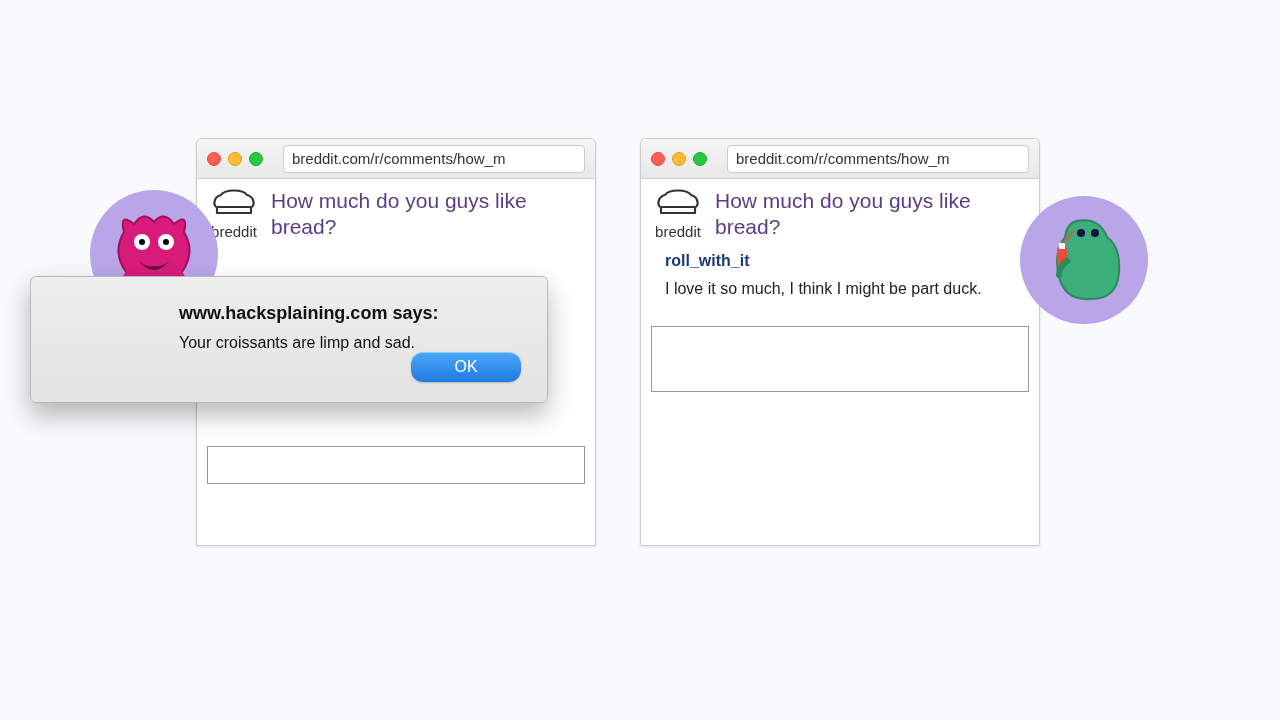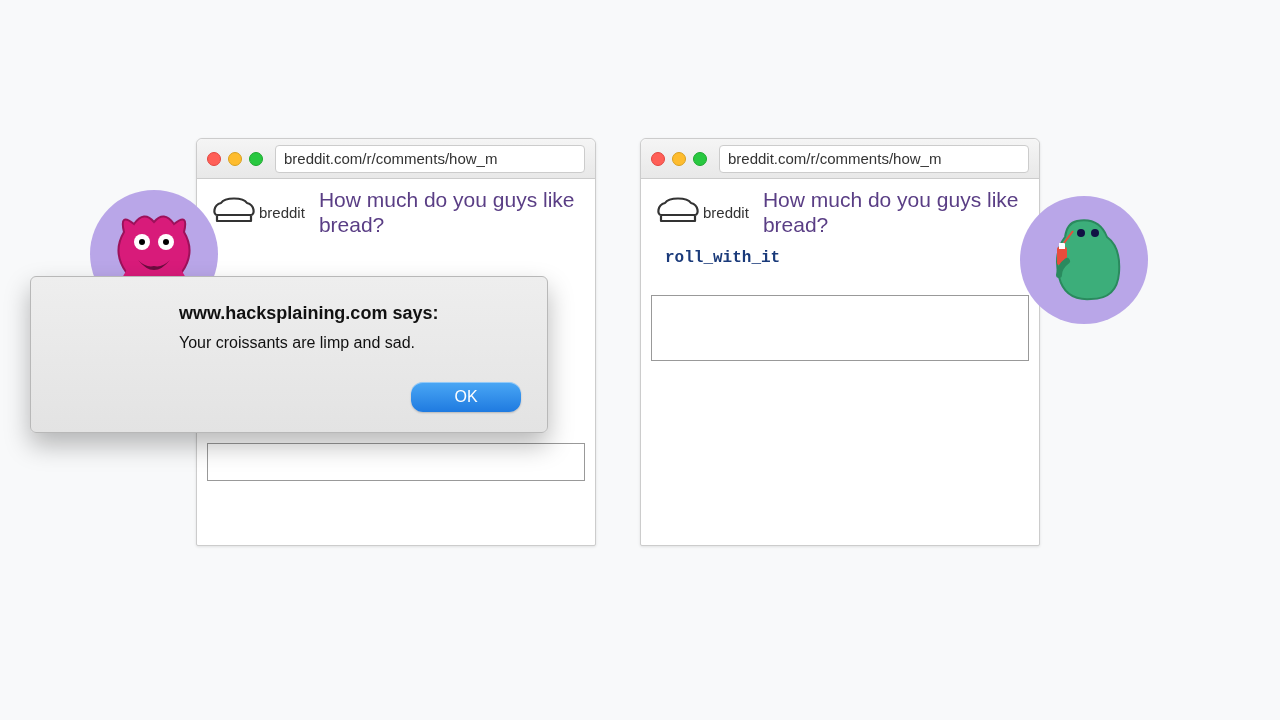--- a/index.html
+++ b/index.html
@@ -22,21 +22,21 @@
   .browser.left { left: 196px; top: 138px; height: 408px; }
   .browser.right { left: 640px; top: 138px; height: 408px; }
   .titlebar {
     height: 40px;
     background: linear-gradient(#f5f5f5,#e8e8e8);
     border-bottom: 1px solid #ccc;
     border-radius: 6px 6px 0 0;
     display: flex;
     align-items: center;
     padding: 0 10px;
-    gap: 12px;
+    gap: 20px;
   }
   .dots { display: flex; gap: 7px; }
   .dot { width: 14px; height: 14px; border-radius: 50%; }
   .dot.red { background: #ff5f57; border:1px solid #e24640;}
   .dot.yellow { background: #febc2e; border:1px solid #d8a020;}
   .dot.green { background: #28c840; border:1px solid #1da82f;}
   .urlbar {
     flex: 1;
     height: 28px;
     background: #fff;
@@ -52,37 +52,37 @@
   }
   .page-header {
     display: flex;
     align-items: center;
     padding: 8px 14px 6px 14px;
     gap: 14px;
     background:#fff;
   }
   .breadlogo {
     display:flex;
-    flex-direction:row;
+    flex-direction:column;
     align-items:center;
     gap:2px;
   }
   .breadlogo svg { width: 46px; height: 30px; }
   .breadlabel { font-size: 15px; color:#333; }
   .page-title {
     font-size: 21px;
     color: #5a3e85;
     line-height: 1.2;
   }
   .comments {
     padding: 6px 24px 10px 24px;
     font-size: 16px;
     color:#222;
   }
-  .comment { margin-bottom: 10px; font-family: Liberation Mono, monospace; }
+  .comment { margin-bottom: 10px; }
   .username { font-weight: bold; color: #1a3a7a; font-size:16px; }
   .comment-text { color:#222; }
   .reply-box {
     margin: 8px 10px 10px 10px;
     height: 66px;
     border: 1px solid #999;
     background:#fff;
   }
   .reply-box.left {
     height: 38px;
@@ -109,21 +109,21 @@
     left: 30px; top: 276px;
     width: 518px;
     background: linear-gradient(#eeeeee,#e3e3e3);
     border:1px solid #b8b8b8;
     border-radius:6px;
     box-shadow: 0 12px 26px rgba(0,0,0,0.28);
     padding: 26px 26px 20px 148px;
     z-index: 20;
   }
   .alert-title { font-weight:bold; font-size:18px; color:#111; margin-bottom:10px;}
-  .alert-msg { font-size:16px; color:#111; margin-bottom:30px;}
+  .alert-msg { font-size:16px; color:#111; }
   .alert-actions { text-align:right; }
   .ok-btn {
     display:inline-block;
     width:110px; height:30px;
     background: linear-gradient(#4aa7f5,#1f7ae0);
     color:#fff;
     font-size:16px;
     border:none;
     border-radius:12px;
     box-shadow: inset 0 1px 0 rgba(255,255,255,0.4), 0 1px 2px rgba(0,0,0,0.2);
@@ -178,20 +178,21 @@
       </span>
       <span class="breadlabel">breddit</span>
     </div>
     <div class="page-title">How much do you guys like bread?</div>
   </div>
   <div class="comments">
     <div class="comment">
       <div class="username">roll_with_it</div>
     </div>
     <div class="comment">
+      <div class="comment-text">I love it so much, I think I might be part duck.</div>
     </div>
   </div>
   <div class="reply-box"></div>
 </div>
 
 <div class="avatar left">
   <span>
     <svg width="100" height="100" viewBox="0 0 100 100">
       <path d="M20 30 Q15 10 30 22 Q40 8 50 20 Q60 8 70 22 Q85 10 80 30 Q92 50 78 70 Q70 88 50 82 Q30 88 22 70 Q8 50 20 30 Z" fill="#d81b7a" stroke="#9c115a" stroke-width="2"></path>
       <circle cx="38" cy="40" r="8" fill="#fff"></circle>

